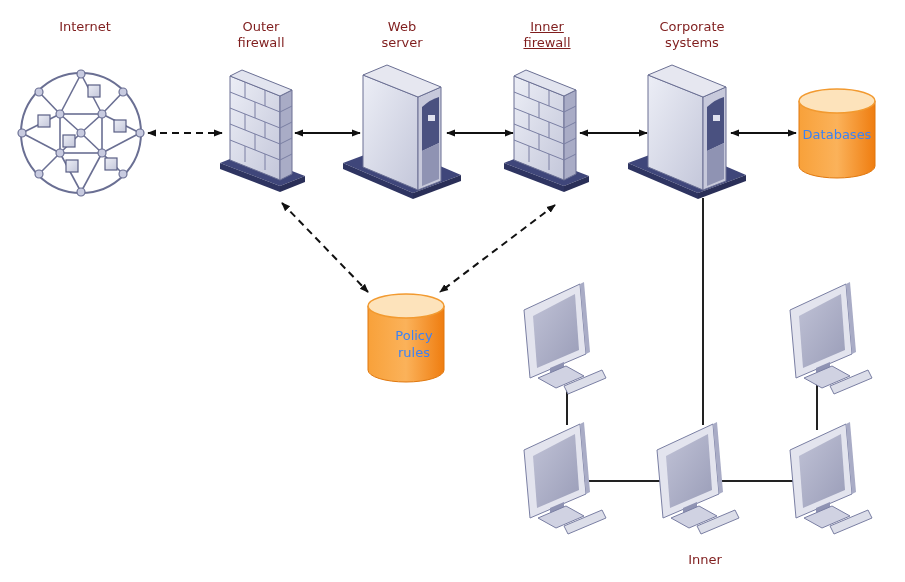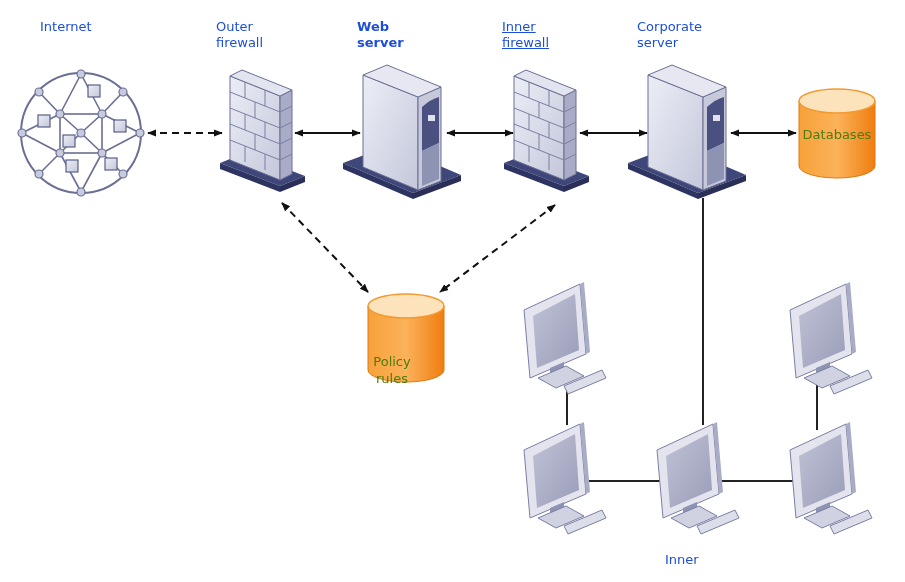--- a/index.html
+++ b/index.html
@@ -1,22 +1,22 @@
 <!DOCTYPE html>
 <html><head>
 <meta charset="utf-8">
 <style>
   html, body { margin: 0; padding: 0; background: #ffffff; }
   body { width: 905px; height: 582px; position: relative; overflow: hidden;
          font-family: "DejaVu Sans", sans-serif; }
   #diagram { position: absolute; left: 0; top: 0; width: 905px; height: 582px; }
   .label { position: absolute; font-family: "DejaVu Sans", sans-serif; font-size: 13px;
-           color: #1d4ed8; text-align: left; line-height: 16px; white-space: pre-line; }
+           color: #7f1d1d; text-align: center; line-height: 16px; white-space: pre-line; }
   .dblabel { position: absolute; font-family: "DejaVu Sans", sans-serif; font-size: 13px;
-             color: #4d7c0f; text-align: center; line-height: 17px; white-space: pre-line; }
+             color: #3b82f6; text-align: center; line-height: 17px; white-space: pre-line; }
 </style>
 </head>
 <body>
 
 <svg id="diagram" viewBox="0 0 905 582" xmlns="http://www.w3.org/2000/svg">
   <defs>
     <marker id="ah" viewBox="0 0 10 10" refX="9" refY="5" markerWidth="9" markerHeight="9" orient="auto-start-reverse" markerUnits="userSpaceOnUse">
       <path d="M0,1 L10,5 L0,9 z" fill="#111"></path>
     </marker>
     <linearGradient id="faceG" x1="0" y1="0" x2="1" y2="1">
@@ -235,22 +235,22 @@
     <polygon points="11,36 15,88 57,70 53,14" fill="url(#scrG)"></polygon>
     <polygon points="28,88 28,100 42,96 42,82" fill="#8f93b3"></polygon>
     <polygon points="16,98 34,108 62,96 44,86" fill="#d0d2e2" stroke="#7a7fa3" stroke-width="1"></polygon>
     <polygon points="42,106 46,114 84,98 80,90" fill="#dcdee9" stroke="#7a7fa3" stroke-width="1"></polygon>
   </g>
 </svg>
 
 <div class="label" style="left:40px; top:19px; width:90px;">Internet</div>
 <div class="label" style="left:216px; top:19px; width:90px;">Outer
 firewall</div>
-<div class="label" style="left:357px; top:19px; width:90px;font-weight:bold;">Web
+<div class="label" style="left:357px; top:19px; width:90px;">Web
 server</div>
 <div class="label" style="left:502px; top:19px; width:90px;text-decoration:underline;">Inner
 firewall</div>
 <div class="label" style="left:637px; top:19px; width:110px;">Corporate
-server</div>
+systems</div>
 <div class="dblabel" style="left:797px; top:126px; width:80px;">Databases</div>
-<div class="dblabel" style="left:352px; top:327px; width:80px;margin-top:26px;">Policy
+<div class="dblabel" style="left:374px; top:327px; width:80px;">Policy
 rules</div>
 <div class="label" style="left:665px; top:552px; width:80px;">Inner</div>
 
 </body></html>

